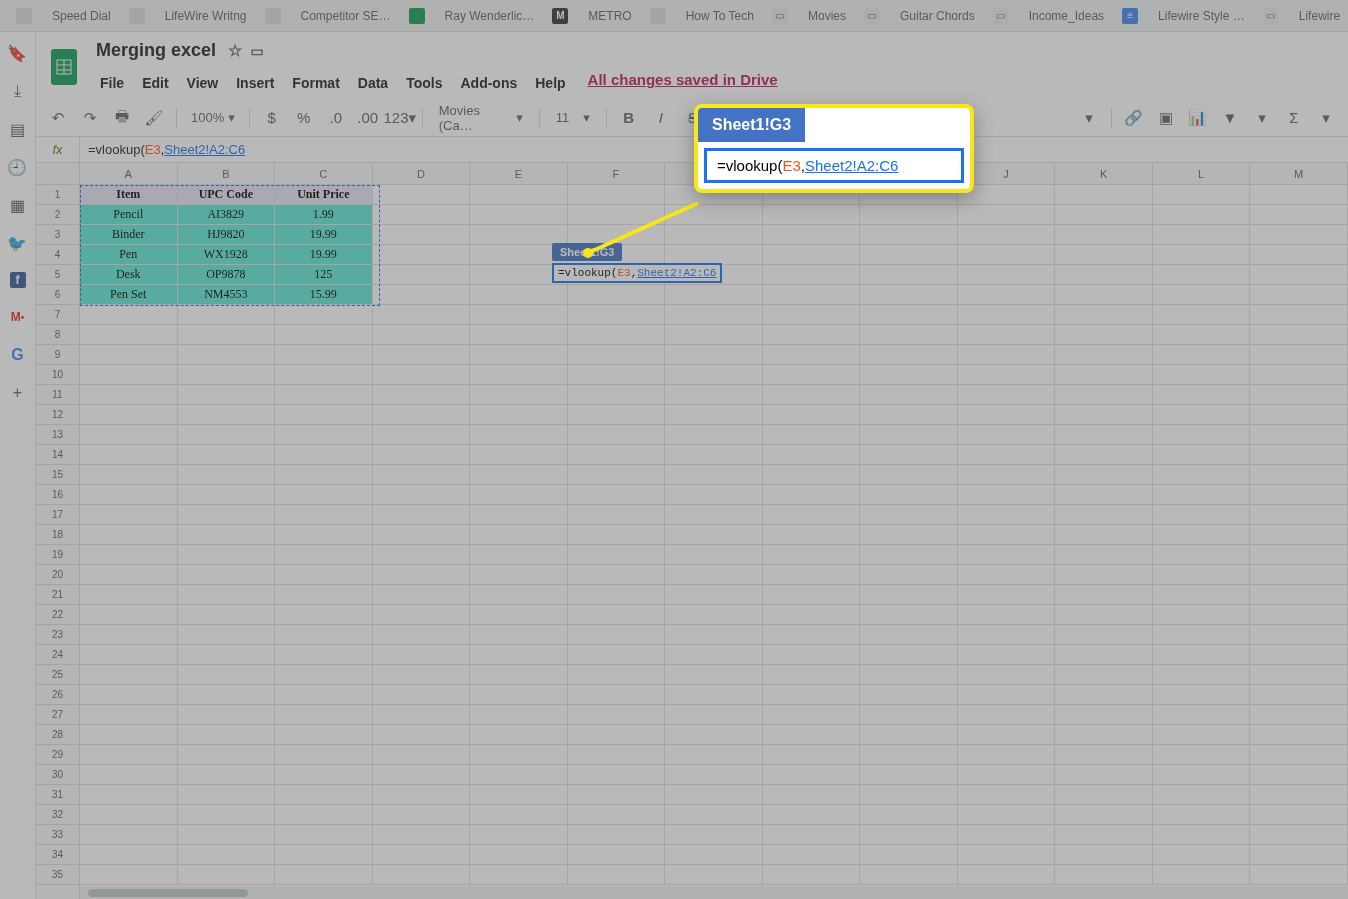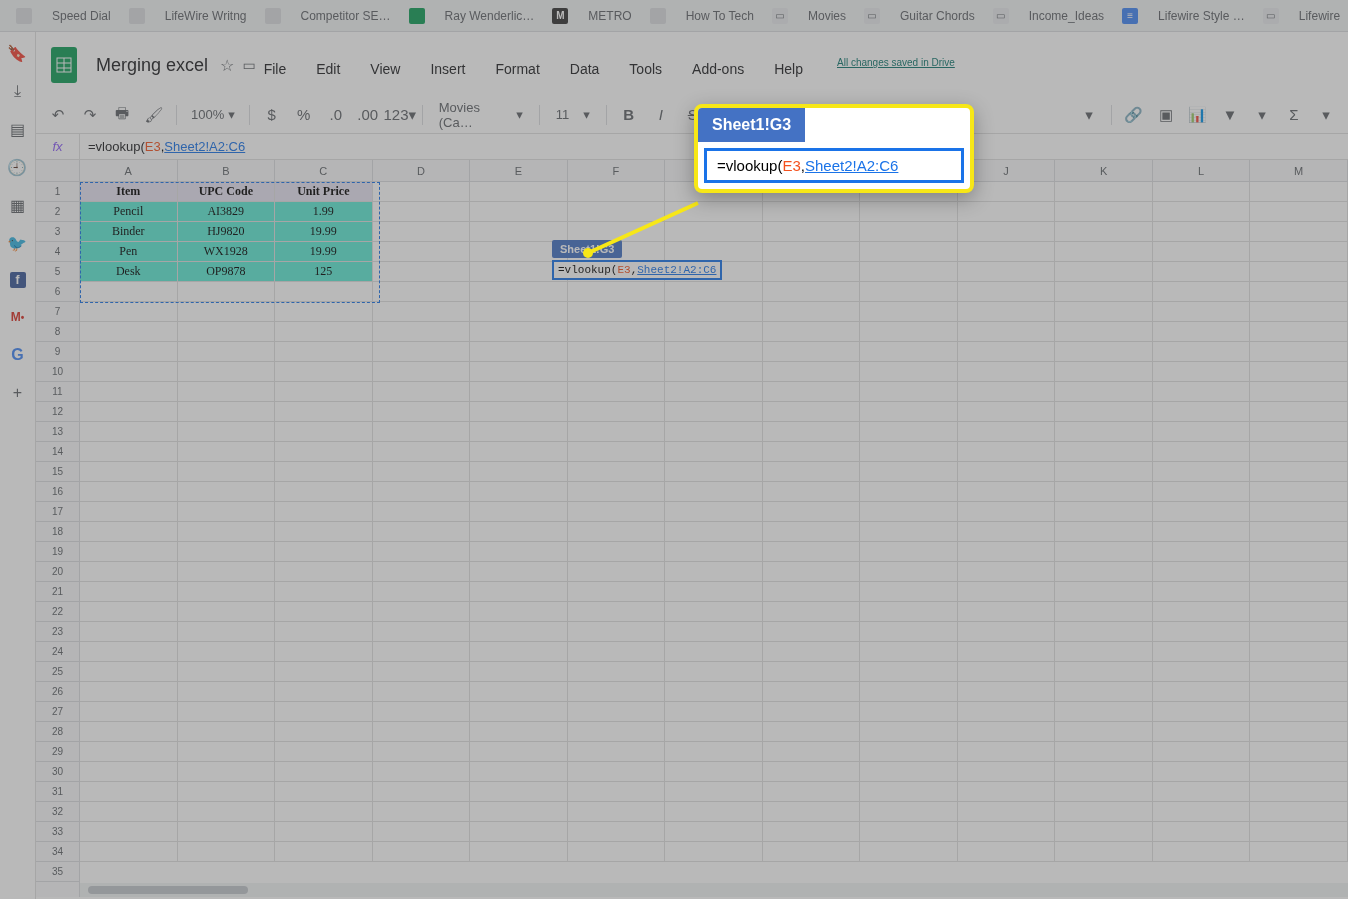--- a/index.html
+++ b/index.html
@@ -21,39 +21,39 @@
   
   .side-strip { position: absolute; left: 0; top: 32px; width: 36px; bottom: 0; background: #fff; border-right: 1px solid #e0e0e0; display: flex; flex-direction: column; align-items: center; padding-top: 12px; gap: 20px; }
   .side-icon { width: 18px; height: 18px; color: #5f6368; cursor: pointer; display: flex; align-items: center; justify-content: center; font-size: 16px; }
   
   
   .main { position: absolute; left: 36px; top: 32px; right: 0; bottom: 0; background: #fff; }
   
   .doc-header { display: flex; align-items: center; padding: 6px 8px 0; gap: 8px; }
   .doc-logo { width: 40px; height: 54px; display: flex; align-items: center; justify-content: center; }
   .doc-logo-box { width: 26px; height: 36px; background: #0f9d58; border-radius: 3px; display: flex; align-items: center; justify-content: center; color: #fff; }
-  .doc-meta { display: flex; flex-direction: row; }
+  .doc-meta { display: flex; flex-direction: column; font-weight: bold; }
   .doc-title-row { display: flex; align-items: center; gap: 8px; }
   .doc-title { font-size: 18px; color: #202124; padding: 2px 4px; }
   .doc-star { color: #5f6368; font-size: 16px; cursor: pointer; }
   .doc-move { color: #5f6368; font-size: 14px; cursor: pointer; }
-  .menubar { display: flex; gap: 14px; margin-top: 8px; }
+  .menubar { display: flex; gap: 2px; margin-top: 8px; }
   .menu-item { padding: 4px 8px; color: #202124; font-size: 14px; cursor: pointer; border-radius: 4px; }
-  .saved-status { margin-left: 12px; color: #0f766e; font-size: 10px; text-decoration: underline; }
+  .saved-status { margin-left: 12px; color: #be185d; font-size: 15px; text-decoration: underline; }
   
   .toolbar { display: flex; align-items: center; height: 38px; border-bottom: 1px solid #e0e0e0; padding: 0 8px; gap: 4px; margin-top: 4px; }
   .tb-btn { width: 28px; height: 28px; display: flex; align-items: center; justify-content: center; color: #5f6368; border-radius: 4px; cursor: pointer; font-size: 15px; }
   .tb-sep { width: 1px; height: 20px; background: #dadce0; margin: 0 4px; }
   .zoom-sel { padding: 2px 6px; color: #5f6368; font-size: 13px; display: flex; align-items: flex-start; gap: 4px; cursor: pointer; }
   .font-sel { padding: 2px 8px; color: #5f6368; font-size: 13px; display: flex; align-items: center; gap: 12px; cursor: pointer; width: 100px; justify-content: space-between; }
   .size-sel { padding: 2px 8px; color: #5f6368; font-size: 13px; display: flex; align-items: center; gap: 12px; cursor: pointer; width: 50px; justify-content: space-between; }
   .tb-gap { flex: 1; }
   
   .formula-bar { display: flex; align-items: center; height: 26px; border-bottom: 1px solid #e0e0e0; }
-  .fx-label { width: 44px; display: flex; align-items: center; justify-content: center; color: #8b5cf6; font-style: italic; font-size: 13px; border-right: 1px solid #e0e0e0; height: 100%; }
+  .fx-label { width: 44px; display: flex; align-items: center; justify-content: center; color: #4d7c0f; font-style: italic; font-size: 13px; border-right: 1px solid #e0e0e0; height: 100%; }
   .formula-input { flex: 1; padding: 0 8px; font-size: 13px; font-family: Arial; }
   .formula-input .f-fn { color: #202124; }
   .formula-input .f-ref { color: #f4511e; }
   .formula-input .f-rng { color: #1a73e8; text-decoration: underline; }
   
   .grid-area { position: relative; height: calc(100% - 130px); overflow: hidden; }
   .grid-corner { position: absolute; left: 0; top: 0; width: 44px; height: 22px; background: #f8f9fa; border-right: 1px solid #dadce0; border-bottom: 1px solid #dadce0; }
   .col-headers { position: absolute; left: 44px; top: 0; right: 0; height: 22px; display: flex; background: #f8f9fa; border-bottom: 1px solid #dadce0; }
   .col-header { width: 100px; text-align: center; font-size: 11px; color: #5f6368; border-right: 1px solid #dadce0; line-height: 22px; }
   .row-headers { position: absolute; left: 0; top: 22px; width: 44px; bottom: 0; background: #f8f9fa; border-right: 1px solid #dadce0; }
@@ -363,20 +363,35 @@
           <div class="cell"></div>
           <div class="cell"></div>
           <div class="cell"></div>
           <div class="cell"></div>
           <div class="cell"></div>
           <div class="cell"></div>
           <div class="cell"></div>
           <div class="cell"></div>
         </div>
         <div class="row">
+          <div class="cell data-cell">Pen Set</div>
+          <div class="cell data-cell">NM4553</div>
+          <div class="cell data-cell">15.99</div>
+          <div class="cell"></div>
+          <div class="cell"></div>
+          <div class="cell"></div>
+          <div class="cell"></div>
+          <div class="cell"></div>
+          <div class="cell"></div>
+          <div class="cell"></div>
+          <div class="cell"></div>
+          <div class="cell"></div>
+          <div class="cell"></div>
+        </div>
+        <div class="row">
           <div class="cell"></div>
           <div class="cell"></div>
           <div class="cell"></div>
           <div class="cell"></div>
           <div class="cell"></div>
           <div class="cell"></div>
           <div class="cell"></div>
           <div class="cell"></div>
           <div class="cell"></div>
           <div class="cell"></div>

